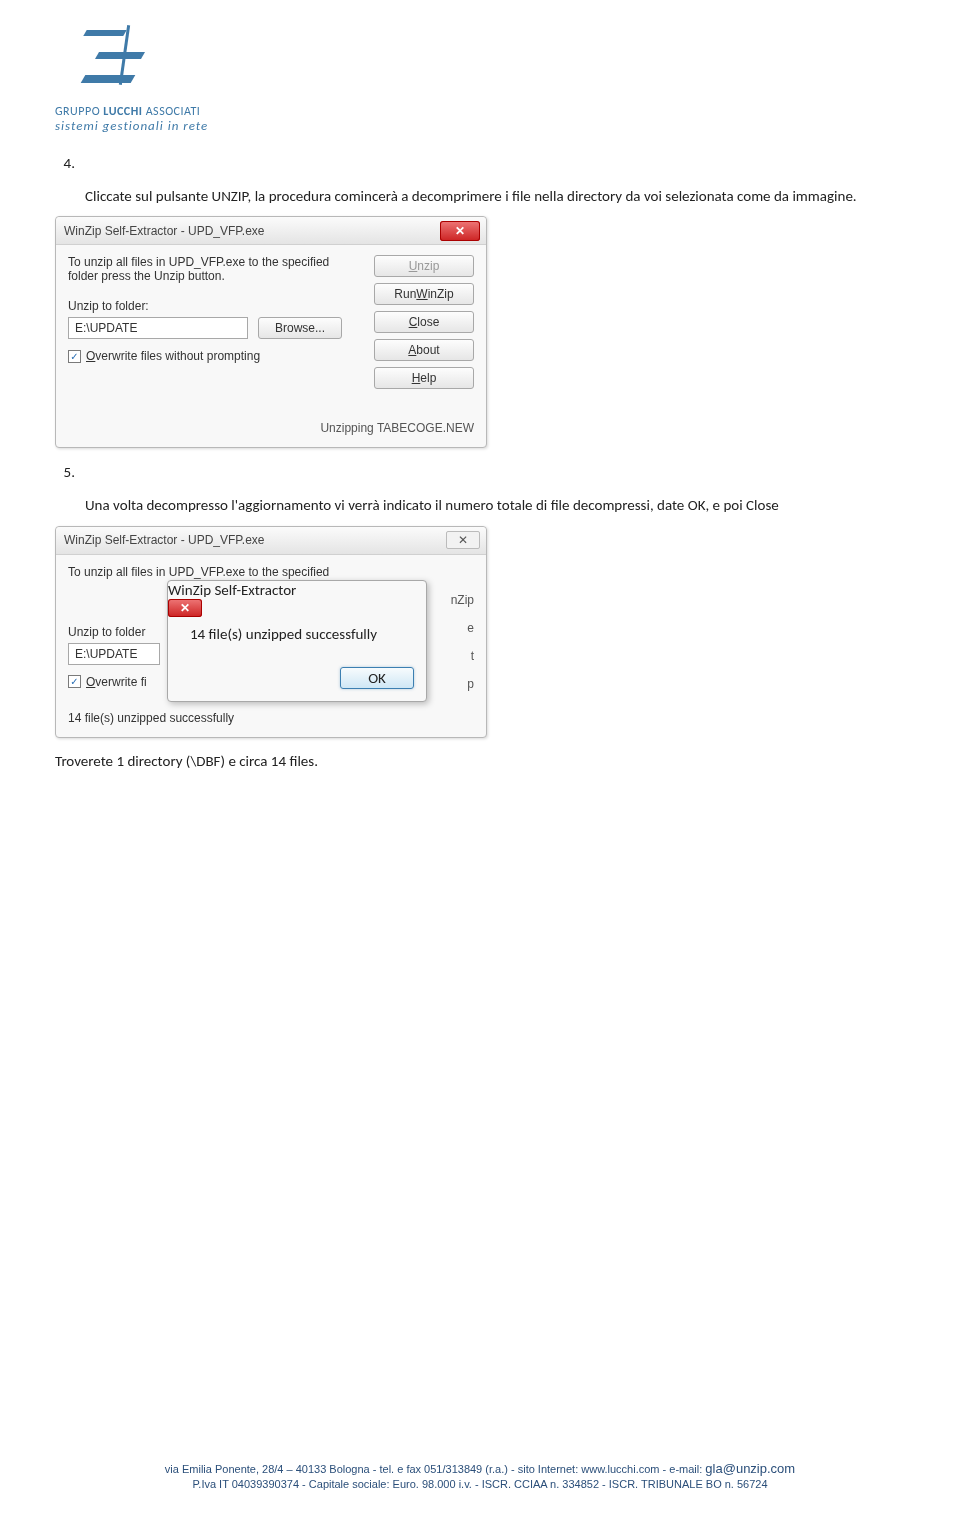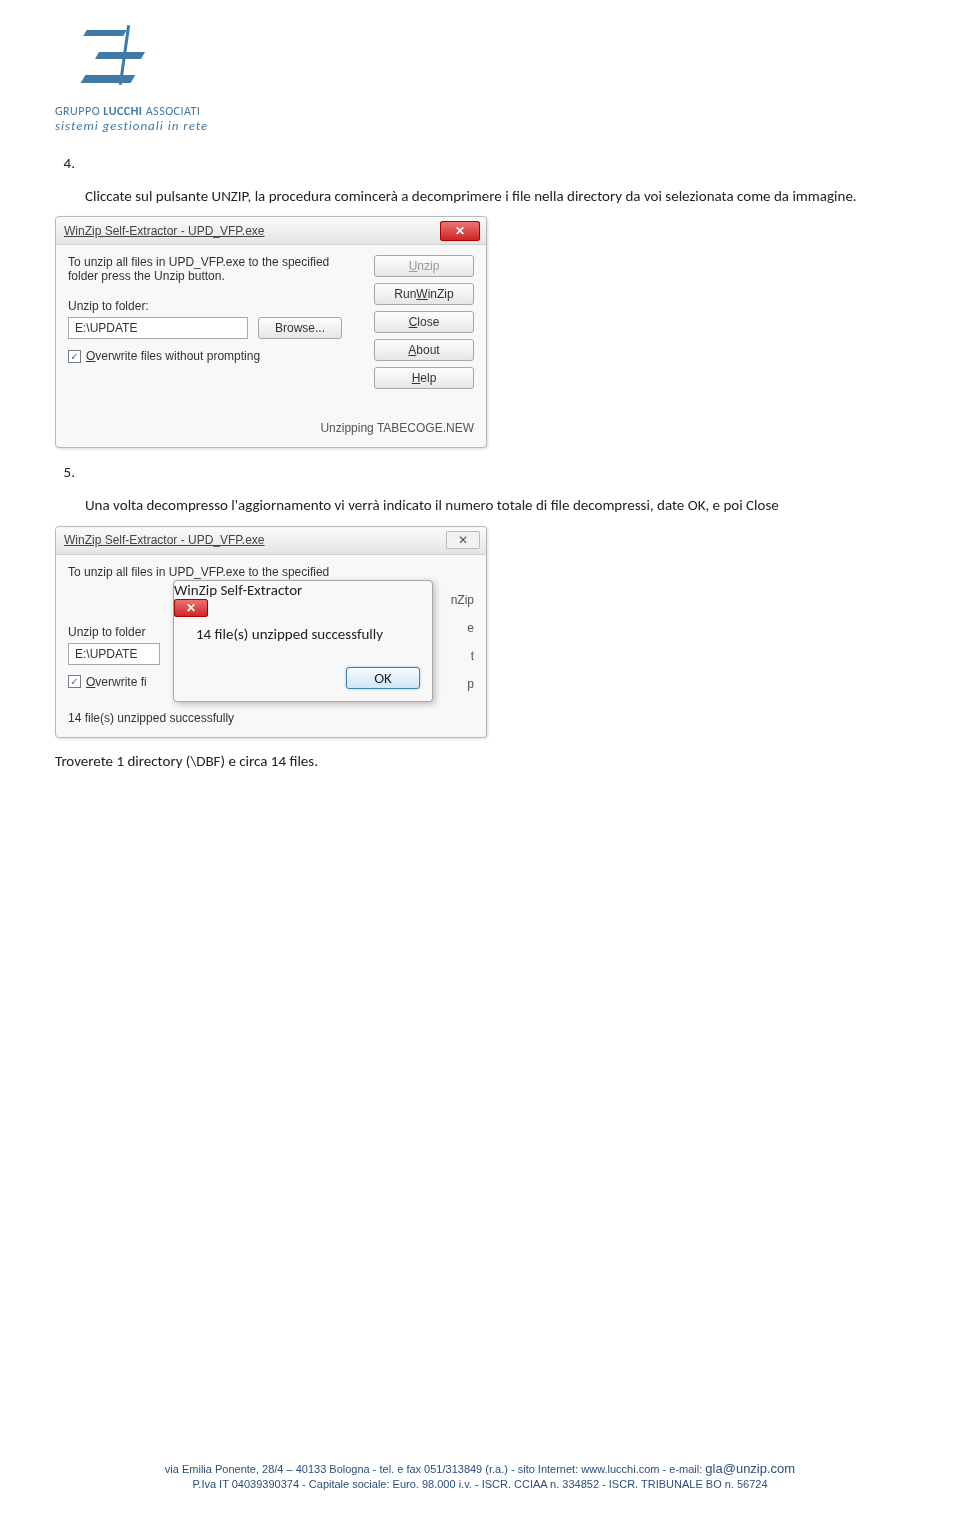--- a/index.html
+++ b/index.html
@@ -48,21 +48,21 @@
     font-family: "Segoe UI", Tahoma, sans-serif; font-size: 12px; color:#333;
     margin-bottom: 14px;
     position: relative;
   }
   .win .titlebar {
     display:flex; align-items:center; height:28px; padding: 0 6px 0 8px;
     background: linear-gradient(#fbfbfb,#e4e4e4);
     border-bottom: 1px solid #d0d0d0;
     border-radius: 4px 4px 0 0;
   }
-  .win .titlebar .title { flex:1; color:#444;text-decoration:underline; }
+  .win .titlebar .title { flex:1; color:#444; }
   .close-btn {
     width: 40px; height: 20px; border-radius: 3px;
     background: linear-gradient(#e77,#c22);
     color:#fff; display:flex; align-items:center; justify-content:center;
     font-weight:bold; font-size:12px; box-shadow: inset 0 0 0 1px #a00;
   }
   .win .body { padding: 10px 12px 12px 12px; }
 
   .row { display:flex; align-items:center; gap:10px; }
   .btn {
@@ -87,21 +87,21 @@
   .win1 .cols { display:flex; gap:32px; }
   .win1 .left { flex:1; }
   .win1 .right { width:100px; display:flex; flex-direction:column; gap:6px; }
   .win1 .status { text-align:right; color:#555; margin-top:32px; }
 
   
   .win2wrap { position:relative; width:432px; }
   .win2 { width:432px; }
   .win2 .hidden-right { width:28px; text-align:right; color:#555; font-size:12px;}
   .modal {
-    position:absolute; top:54px; left:118px; width:260px;
+    position:absolute; top:54px; left:112px; width:260px;
     background:#f8f8f8; border:1px solid #a8a8a8; border-radius:4px;
     box-shadow: 2px 2px 6px rgba(0,0,0,.25);
     z-index:5;
   }
   .modal .titlebar { height:28px; }
   .modal .body { padding: 16px 12px 12px 12px; }
   .modal .msg { margin-bottom:24px; padding-left:10px; }
   .modal .okrow { display:flex; justify-content:flex-end; }
   .modal .okbtn {
     min-width:74px; height:22px;

